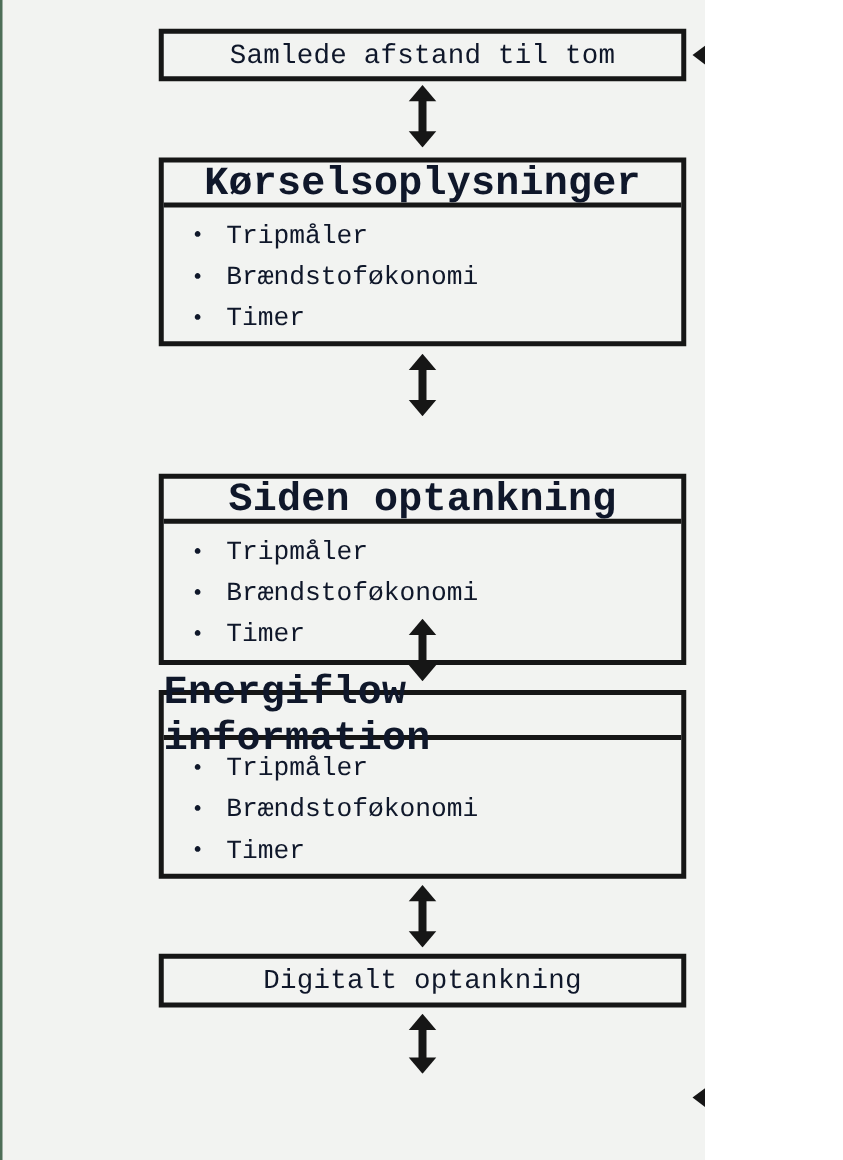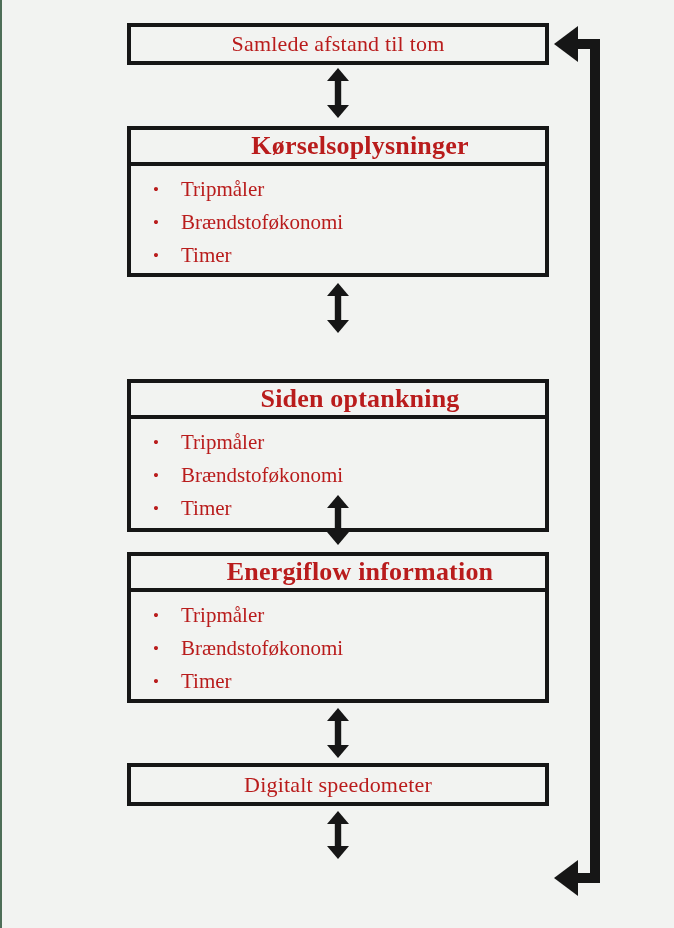--- a/index.html
+++ b/index.html
@@ -1,23 +1,23 @@
 <!DOCTYPE html>
 <html><head>
 <meta charset="utf-8">
 <style>
   html, body { margin: 0; padding: 0; background: #ffffff; }
   .canvas {
     position: relative;
-    width: 674px;
+    width: 564px;
     height: 928px;
     background: #f2f3f1;
     overflow: hidden;
-    font-family: Liberation Serif, serif;
-    color: #b91c1c;
+    font-family: Liberation Mono, monospace;
+    color: #0f172a;
   }
   .edge-accent {
     position: absolute;
     left: 0; top: 0;
     width: 2px; height: 928px;
     background: #4e6e58;
   }
   .node {
     position: absolute;
     left: 127px;
@@ -35,23 +35,22 @@
   }
   .node.composite { padding: 0; }
   .node-header {
     height: 36px;
     box-sizing: border-box;
     border-bottom: 4px solid #161616;
     display: flex;
     align-items: center;
     justify-content: center;
     font-weight: bold;
-    font-size: 26px;
+    font-size: 32px;
     letter-spacing: 0.2px;
-    padding-left: 44px;
   }
   .node-list {
     padding: 7px 10px 6px 22px;
   }
   .list-item {
     display: flex;
     align-items: center;
     font-size: 21px;
     line-height: 33px;
     white-space: nowrap;
@@ -171,21 +170,21 @@
 
   <div class="v-arrow" style="top:708px; height:50px;">
     <svg width="24" height="50" viewBox="0 0 24 50">
       <polygon points="12,0 23,13 1,13" fill="#161616"></polygon>
       <rect x="8.8" y="11" width="6.4" height="28" fill="#161616"></rect>
       <polygon points="12,50 23,37 1,37" fill="#161616"></polygon>
     </svg>
   </div>
 
   <div class="node simple" style="top:763px; height:43px;">
-    <span>Digitalt speedometer</span>
+    <span>Digitalt optankning</span>
   </div>
 
   <div class="v-arrow" style="top:811px; height:48px;">
     <svg width="24" height="48" viewBox="0 0 24 48">
       <polygon points="12,0 23,13 1,13" fill="#161616"></polygon>
       <rect x="8.8" y="11" width="6.4" height="26" fill="#161616"></rect>
       <polygon points="12,48 23,35 1,35" fill="#161616"></polygon>
     </svg>
   </div>
 

